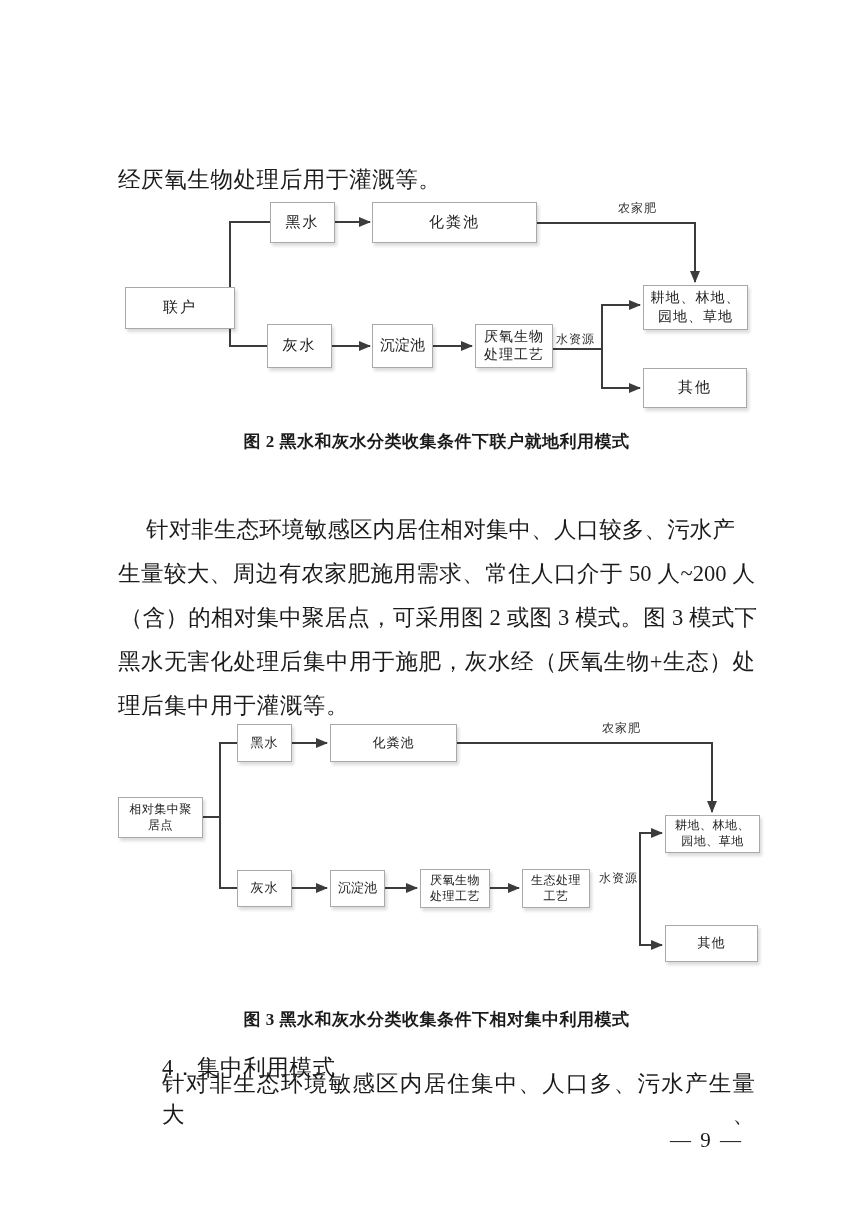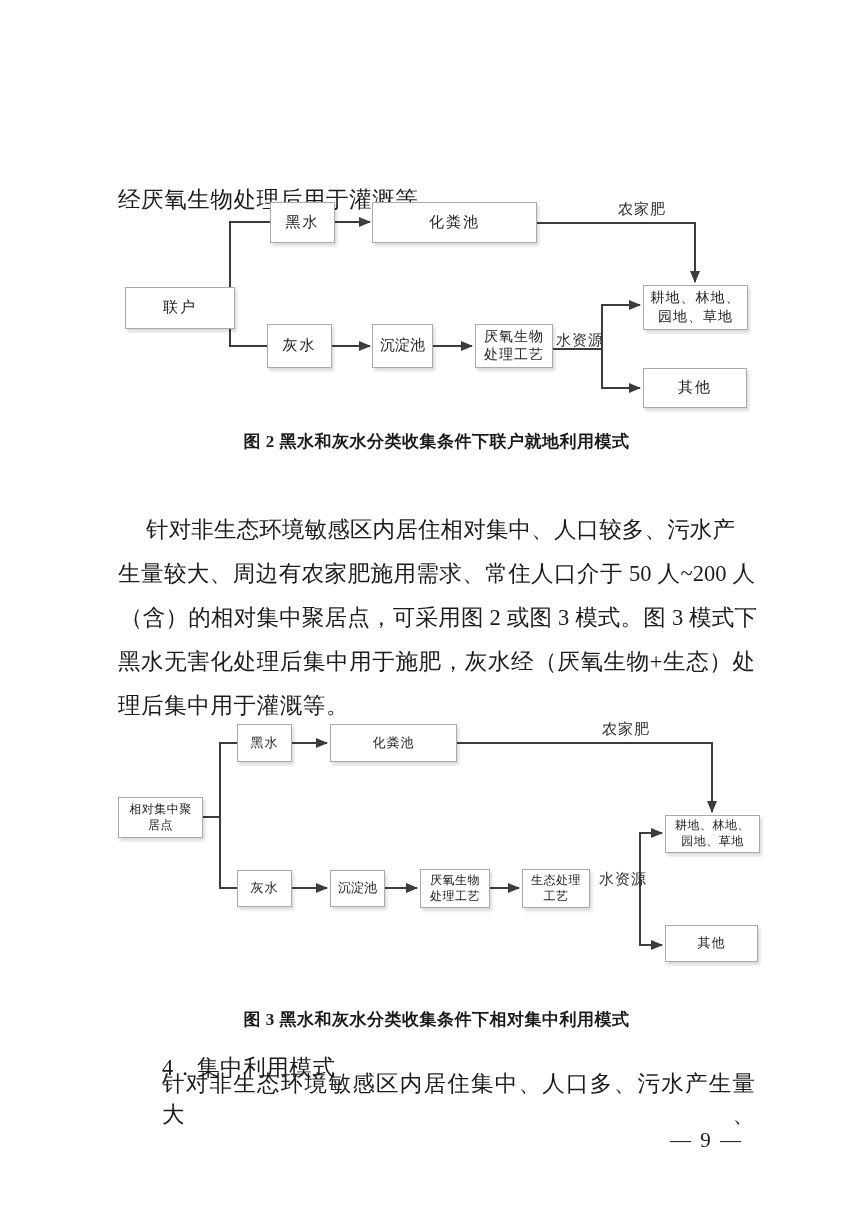--- a/index.html
+++ b/index.html
@@ -16,21 +16,21 @@
     position:absolute; z-index:2; box-sizing:border-box;
     display:flex; align-items:center; justify-content:center; text-align:center;
     background:#ffffff; border:1px solid #a9a9a9;
     box-shadow:2px 3px 3px rgba(0,0,0,0.14);
     color:#222; white-space:pre-line; line-height:1.3;
   }
   .f1 { font-size:15px; letter-spacing:2px; }
   .f1s { font-size:14px; letter-spacing:1px; }
   .f2 { font-size:13px; letter-spacing:1px; }
   .f2s { font-size:12px; letter-spacing:0.5px; }
-  .elabel { position:absolute; z-index:2; font-size:15px; letter-spacing:1px; color:#2e2e2e; }
+  .elabel { position:absolute; z-index:2; font-size:12px; letter-spacing:1px; color:#2e2e2e; }
   .pageno { position:absolute; font-size:21px; letter-spacing:2px; z-index:2; }
 </style>
 </head>
 <body>
 
 <div class="page">
 
   <svg class="connectors" width="868" height="1227" viewBox="0 0 868 1227">
     <defs>
       <marker id="arw" markerUnits="userSpaceOnUse" markerWidth="12" markerHeight="10" refX="11" refY="5" orient="auto">
@@ -62,21 +62,21 @@
       <path d="M457,743 H712 V812" marker-end="url(#arw)"></path>
       <path d="M292,888 H327" marker-end="url(#arw)"></path>
       <path d="M385,888 H417" marker-end="url(#arw)"></path>
       <path d="M490,888 H519" marker-end="url(#arw)"></path>
       <path d="M640,832 V946"></path>
       <path d="M640,833 H662" marker-end="url(#arw)"></path>
       <path d="M640,945 H662" marker-end="url(#arw)"></path>
     </g>
   </svg>
 
-  <div class="l" style="left:118px; top:164px;margin-top:20px;">经厌氧生物处理后用于灌溉等。</div>
+  <div class="l" style="left:118px; top:164px;">经厌氧生物处理后用于灌溉等。</div>
 
   <div class="cap" style="top:430px;">图 2 黑水和灰水分类收集条件下联户就地利用模式</div>
 
   <div class="l just" style="left:146px; top:514px; width:589px;">针对非生态环境敏感区内居住相对集中、人口较多、污水产</div>
   <div class="l just" style="left:118px; top:558px; width:637px;">生量较大、周边有农家肥施用需求、常住人口介于 50 人~200 人</div>
   <div class="l just" style="left:120px; top:602px; width:637px;">（含）的相对集中聚居点，可采用图 2 或图 3 模式。图 3 模式下</div>
   <div class="l just" style="left:118px; top:646px; width:637px;">黑水无害化处理后集中用于施肥，灰水经（厌氧生物+生态）处</div>
   <div class="l" style="left:118px; top:690px;">理后集中用于灌溉等。</div>
 
   <div class="box f1" style="left:125px; top:287px; width:110px;  height:42px;">联户</div>

